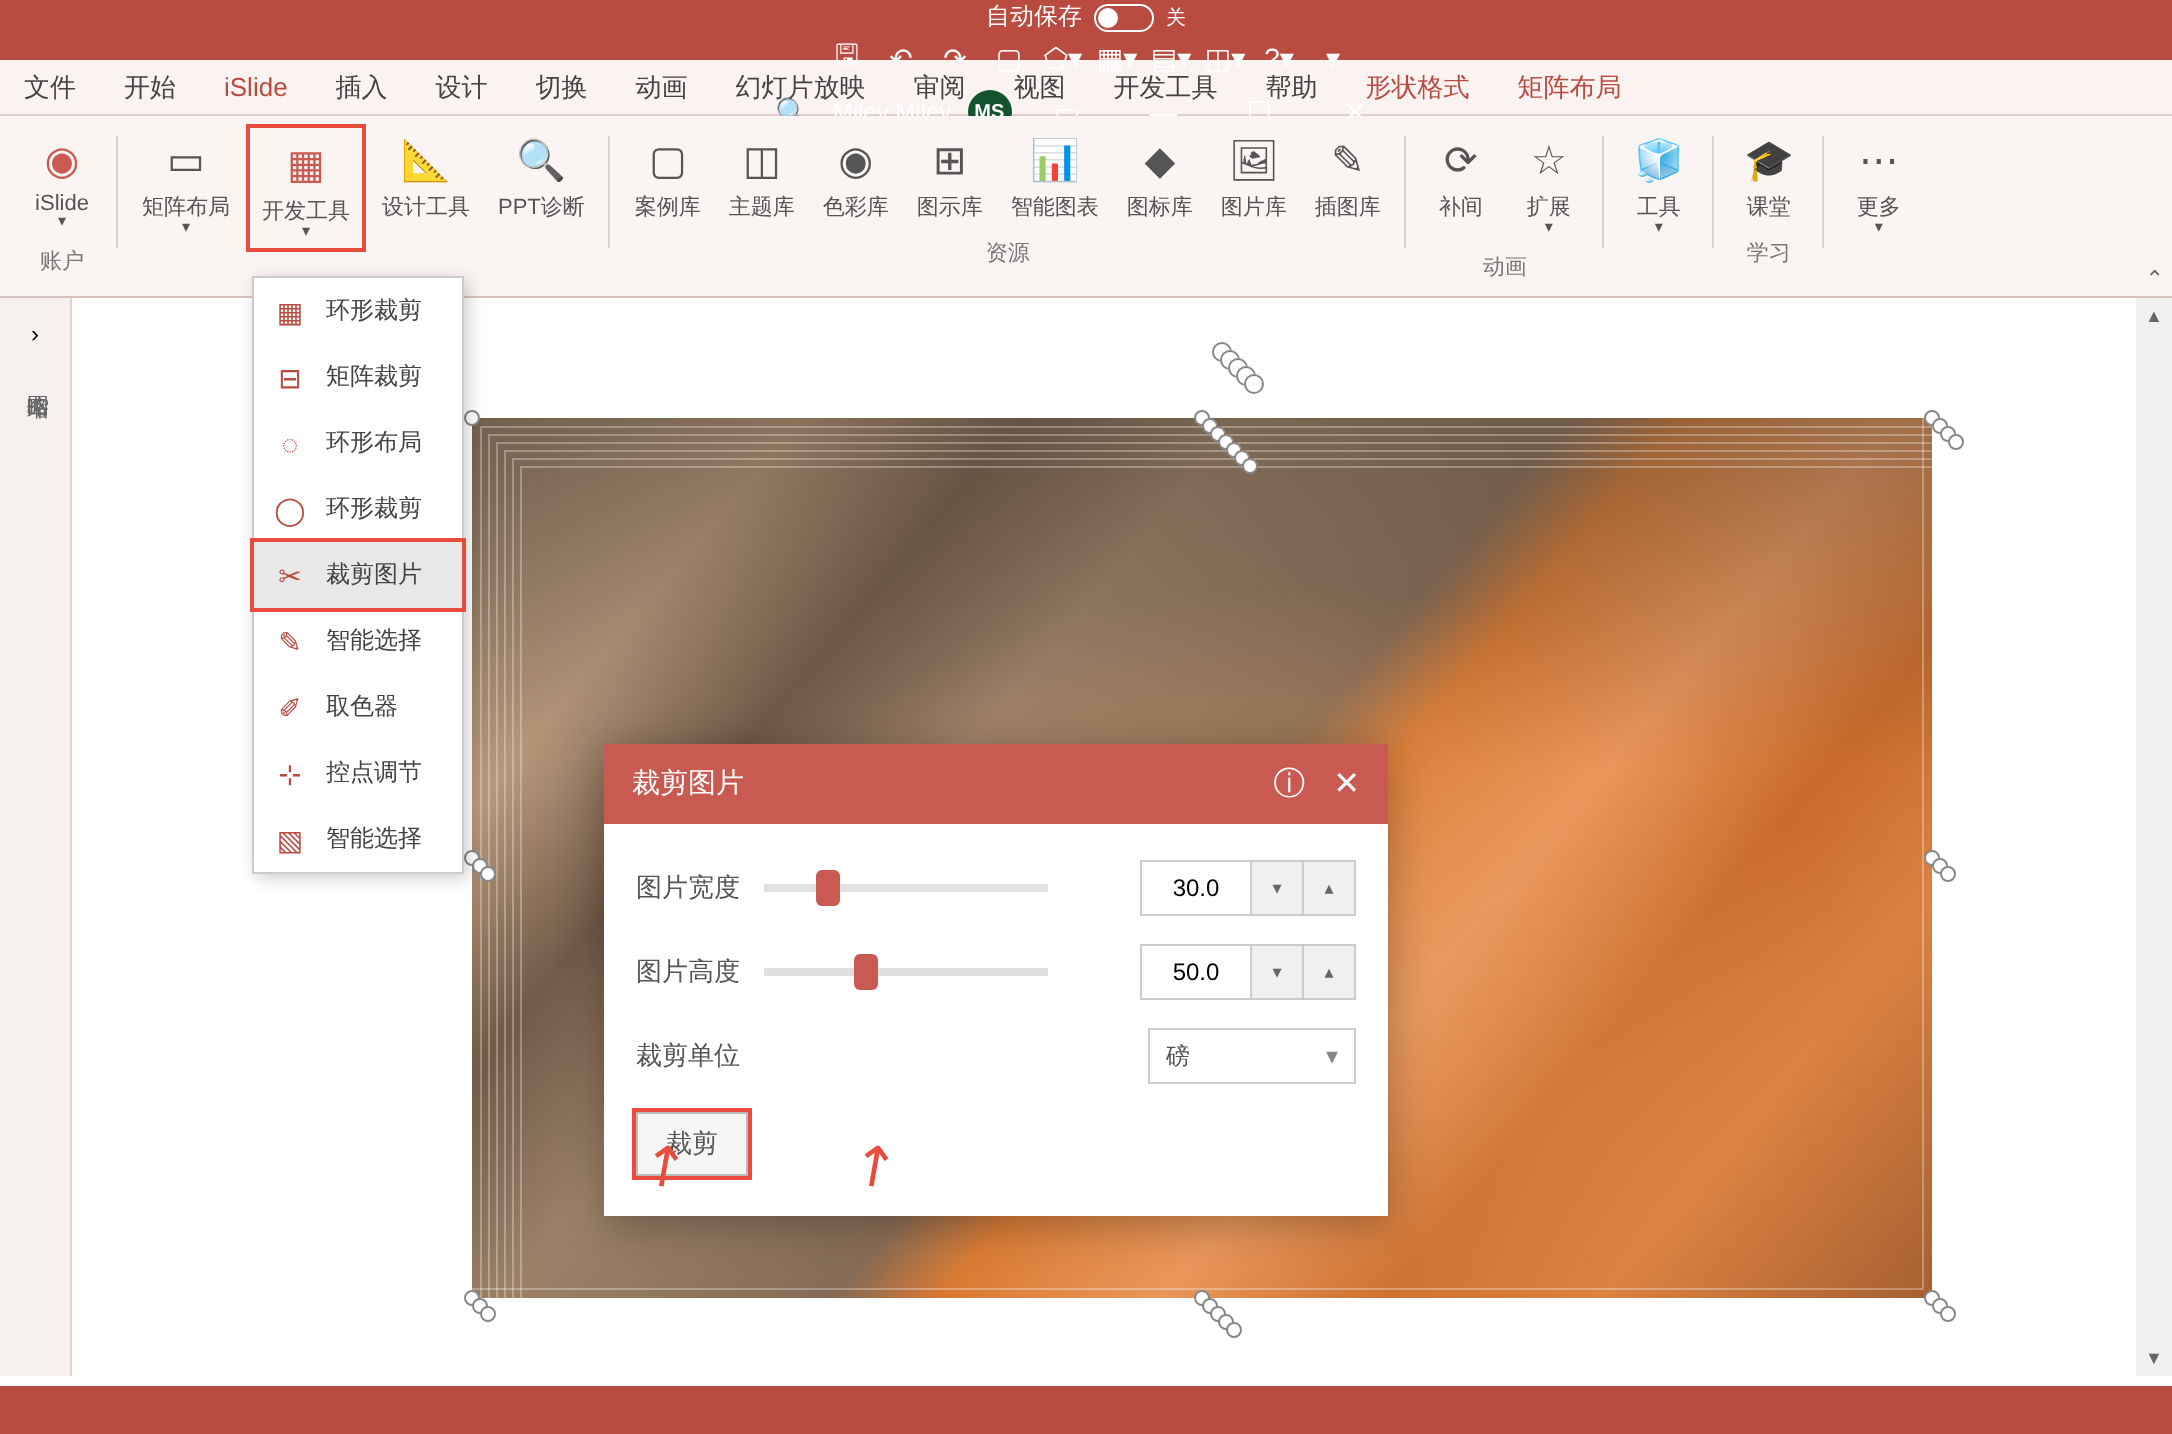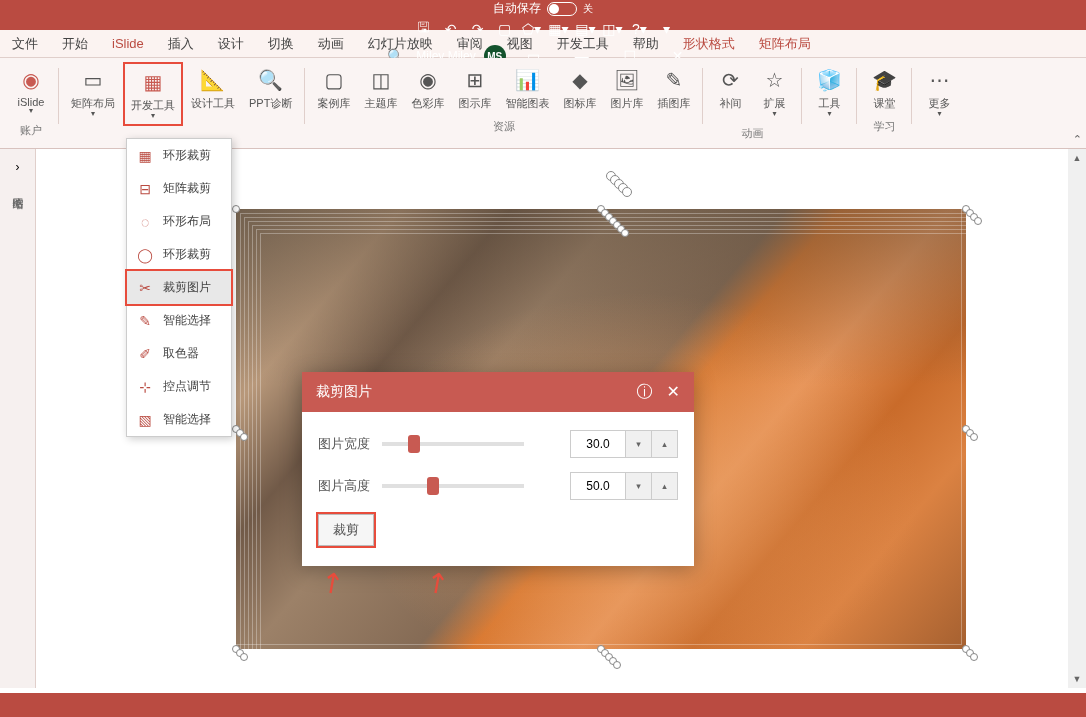--- a/index.html
+++ b/index.html
@@ -367,20 +367,27 @@
       <span class="dlg-label">图片高度</span>
       <div class="slider-track">
           <div class="slider-thumb" style="left:32%;"></div>
         </div>
       <div class="spinbox">
         <input class="spin-input" value="50.0" style="">
         <div class="spin-btn">▾</div>
         <div class="spin-btn">▴</div>
       </div>
     </div>
+    <div class="dlg-row">
+      <span class="dlg-label">裁剪单位</span>
+      <div style="flex:1;"></div>
+      <div class="select-box">
+          <span>磅</span>
+        </div>
+    </div>
     <div class="dlg-btns">
       <div class="dlg-btn hl">裁剪</div>
     </div>
   </div>
 </div>
 
 <div class="arrow-annot" style="left:320px;top:566px;">↗</div>
 <div class="arrow-annot" style="left:425px;top:566px;">↗</div>
 
 <div class="statusbar"></div>

